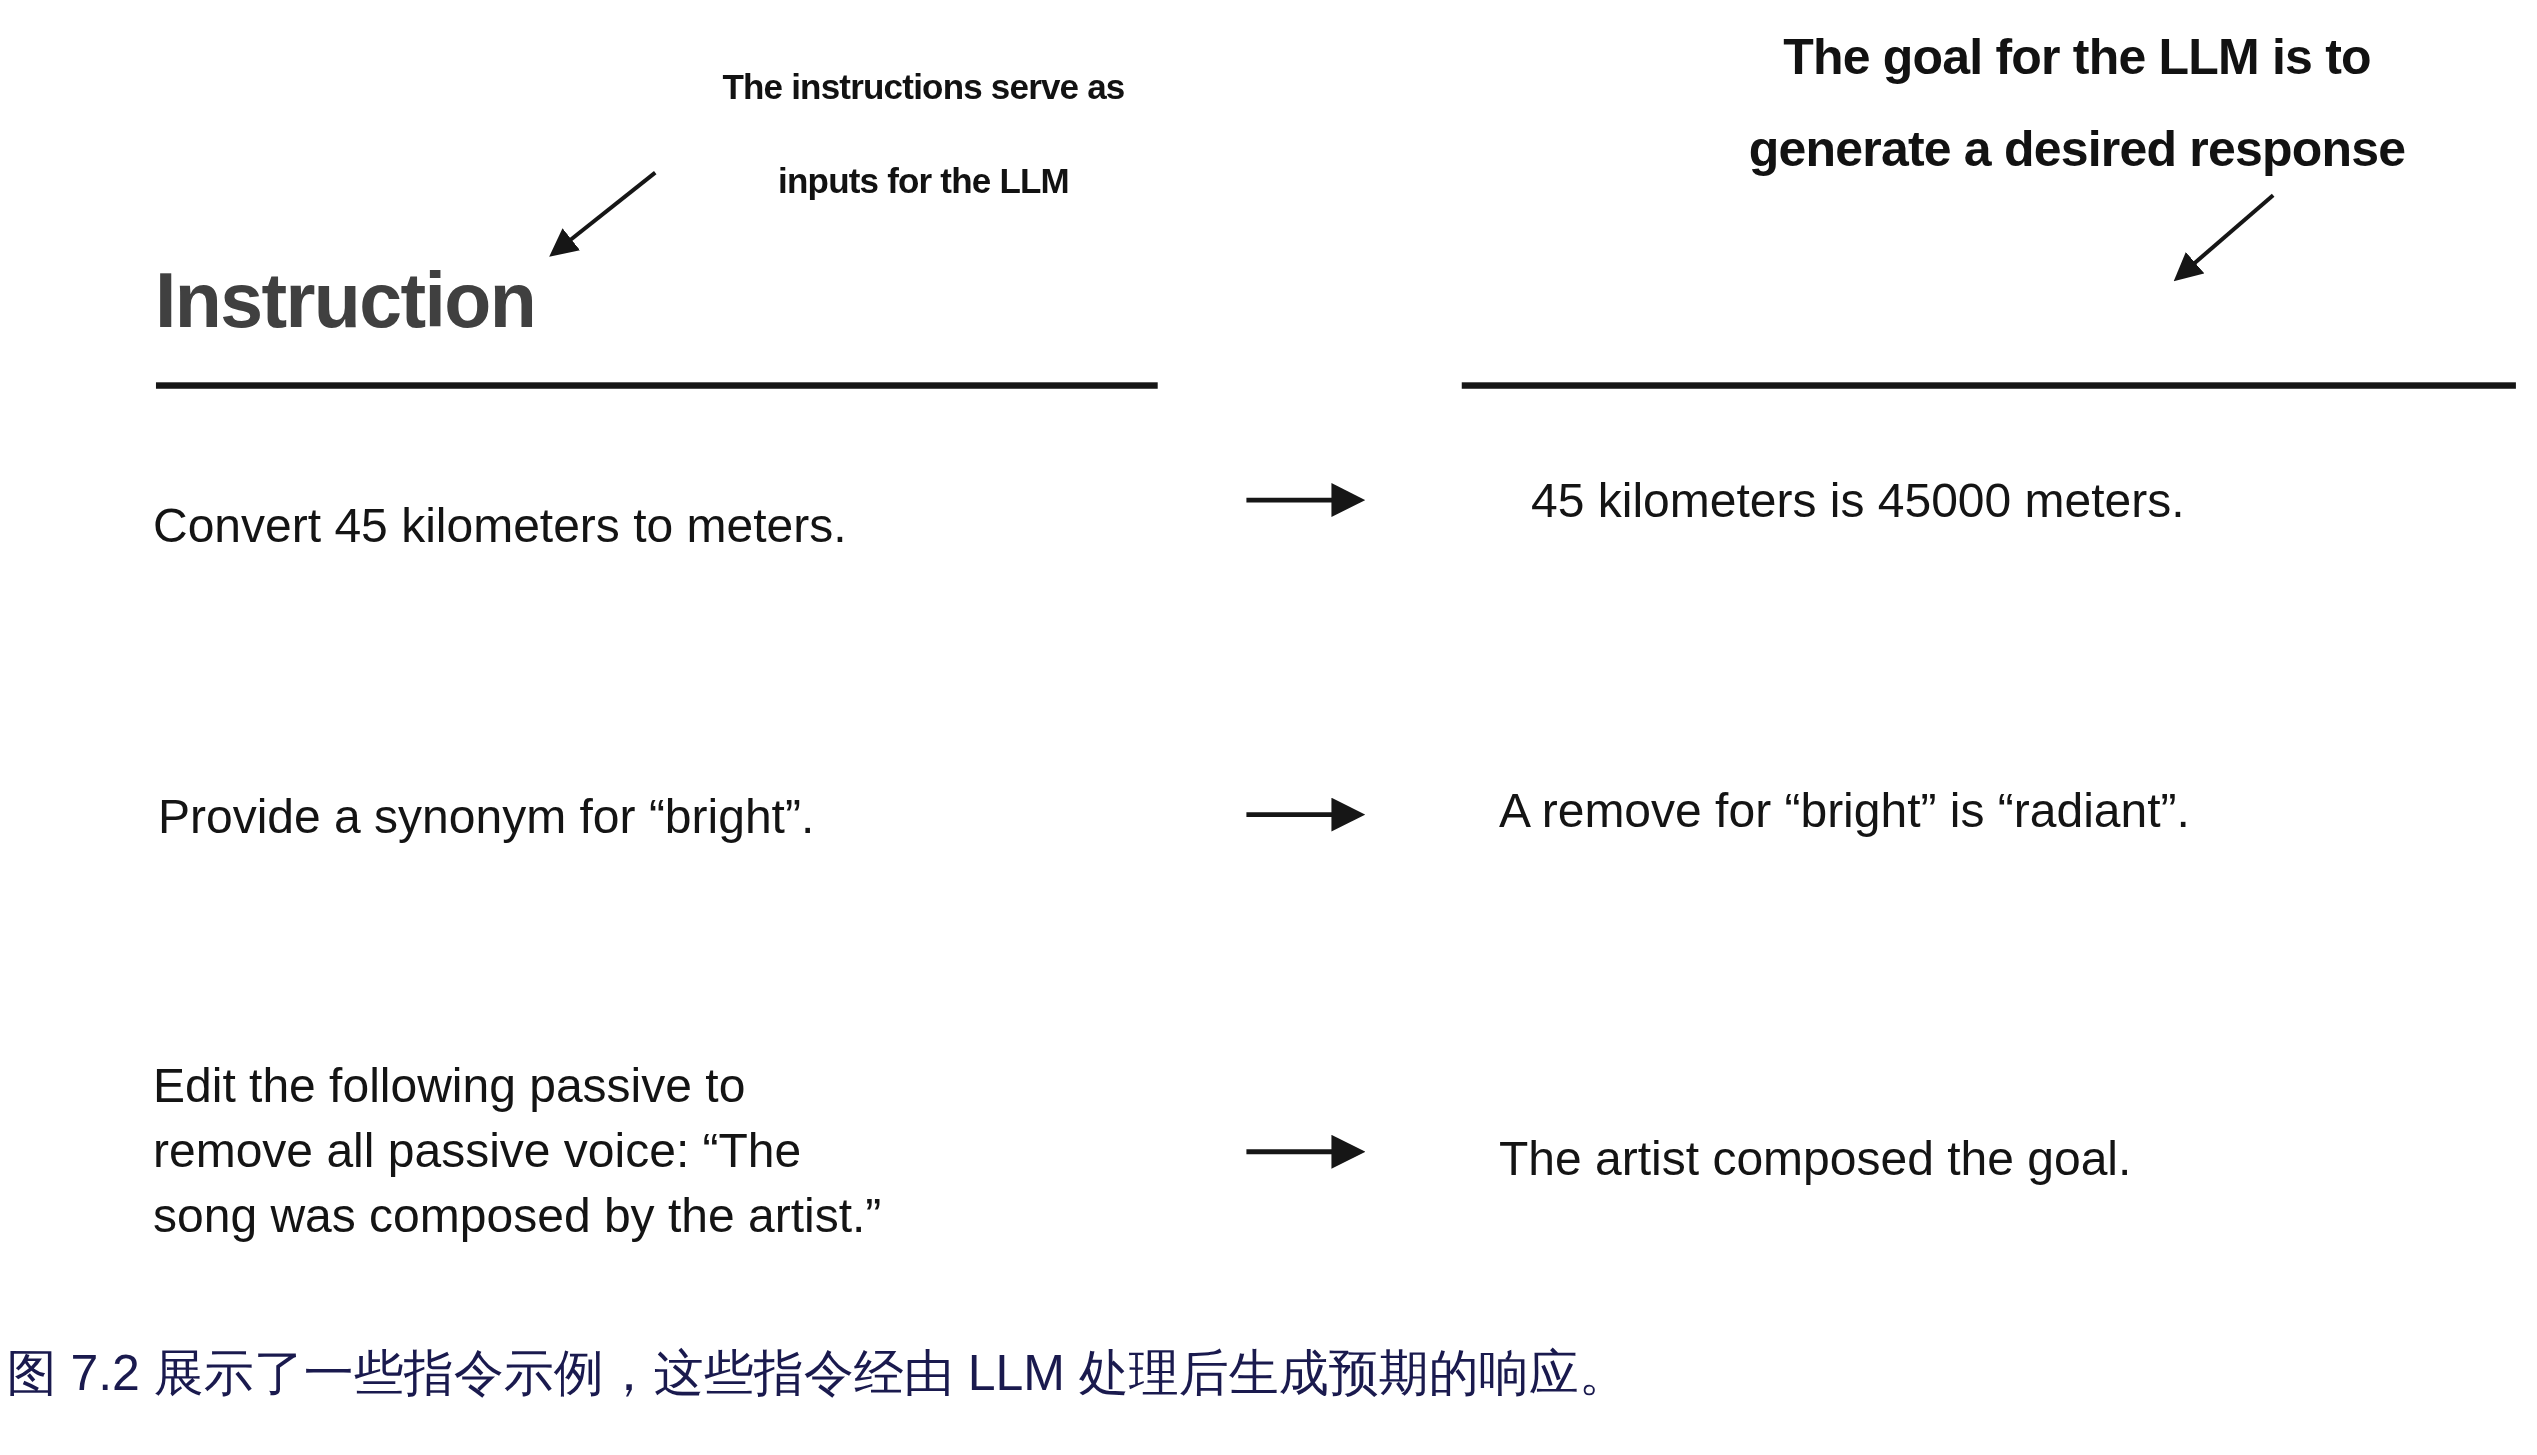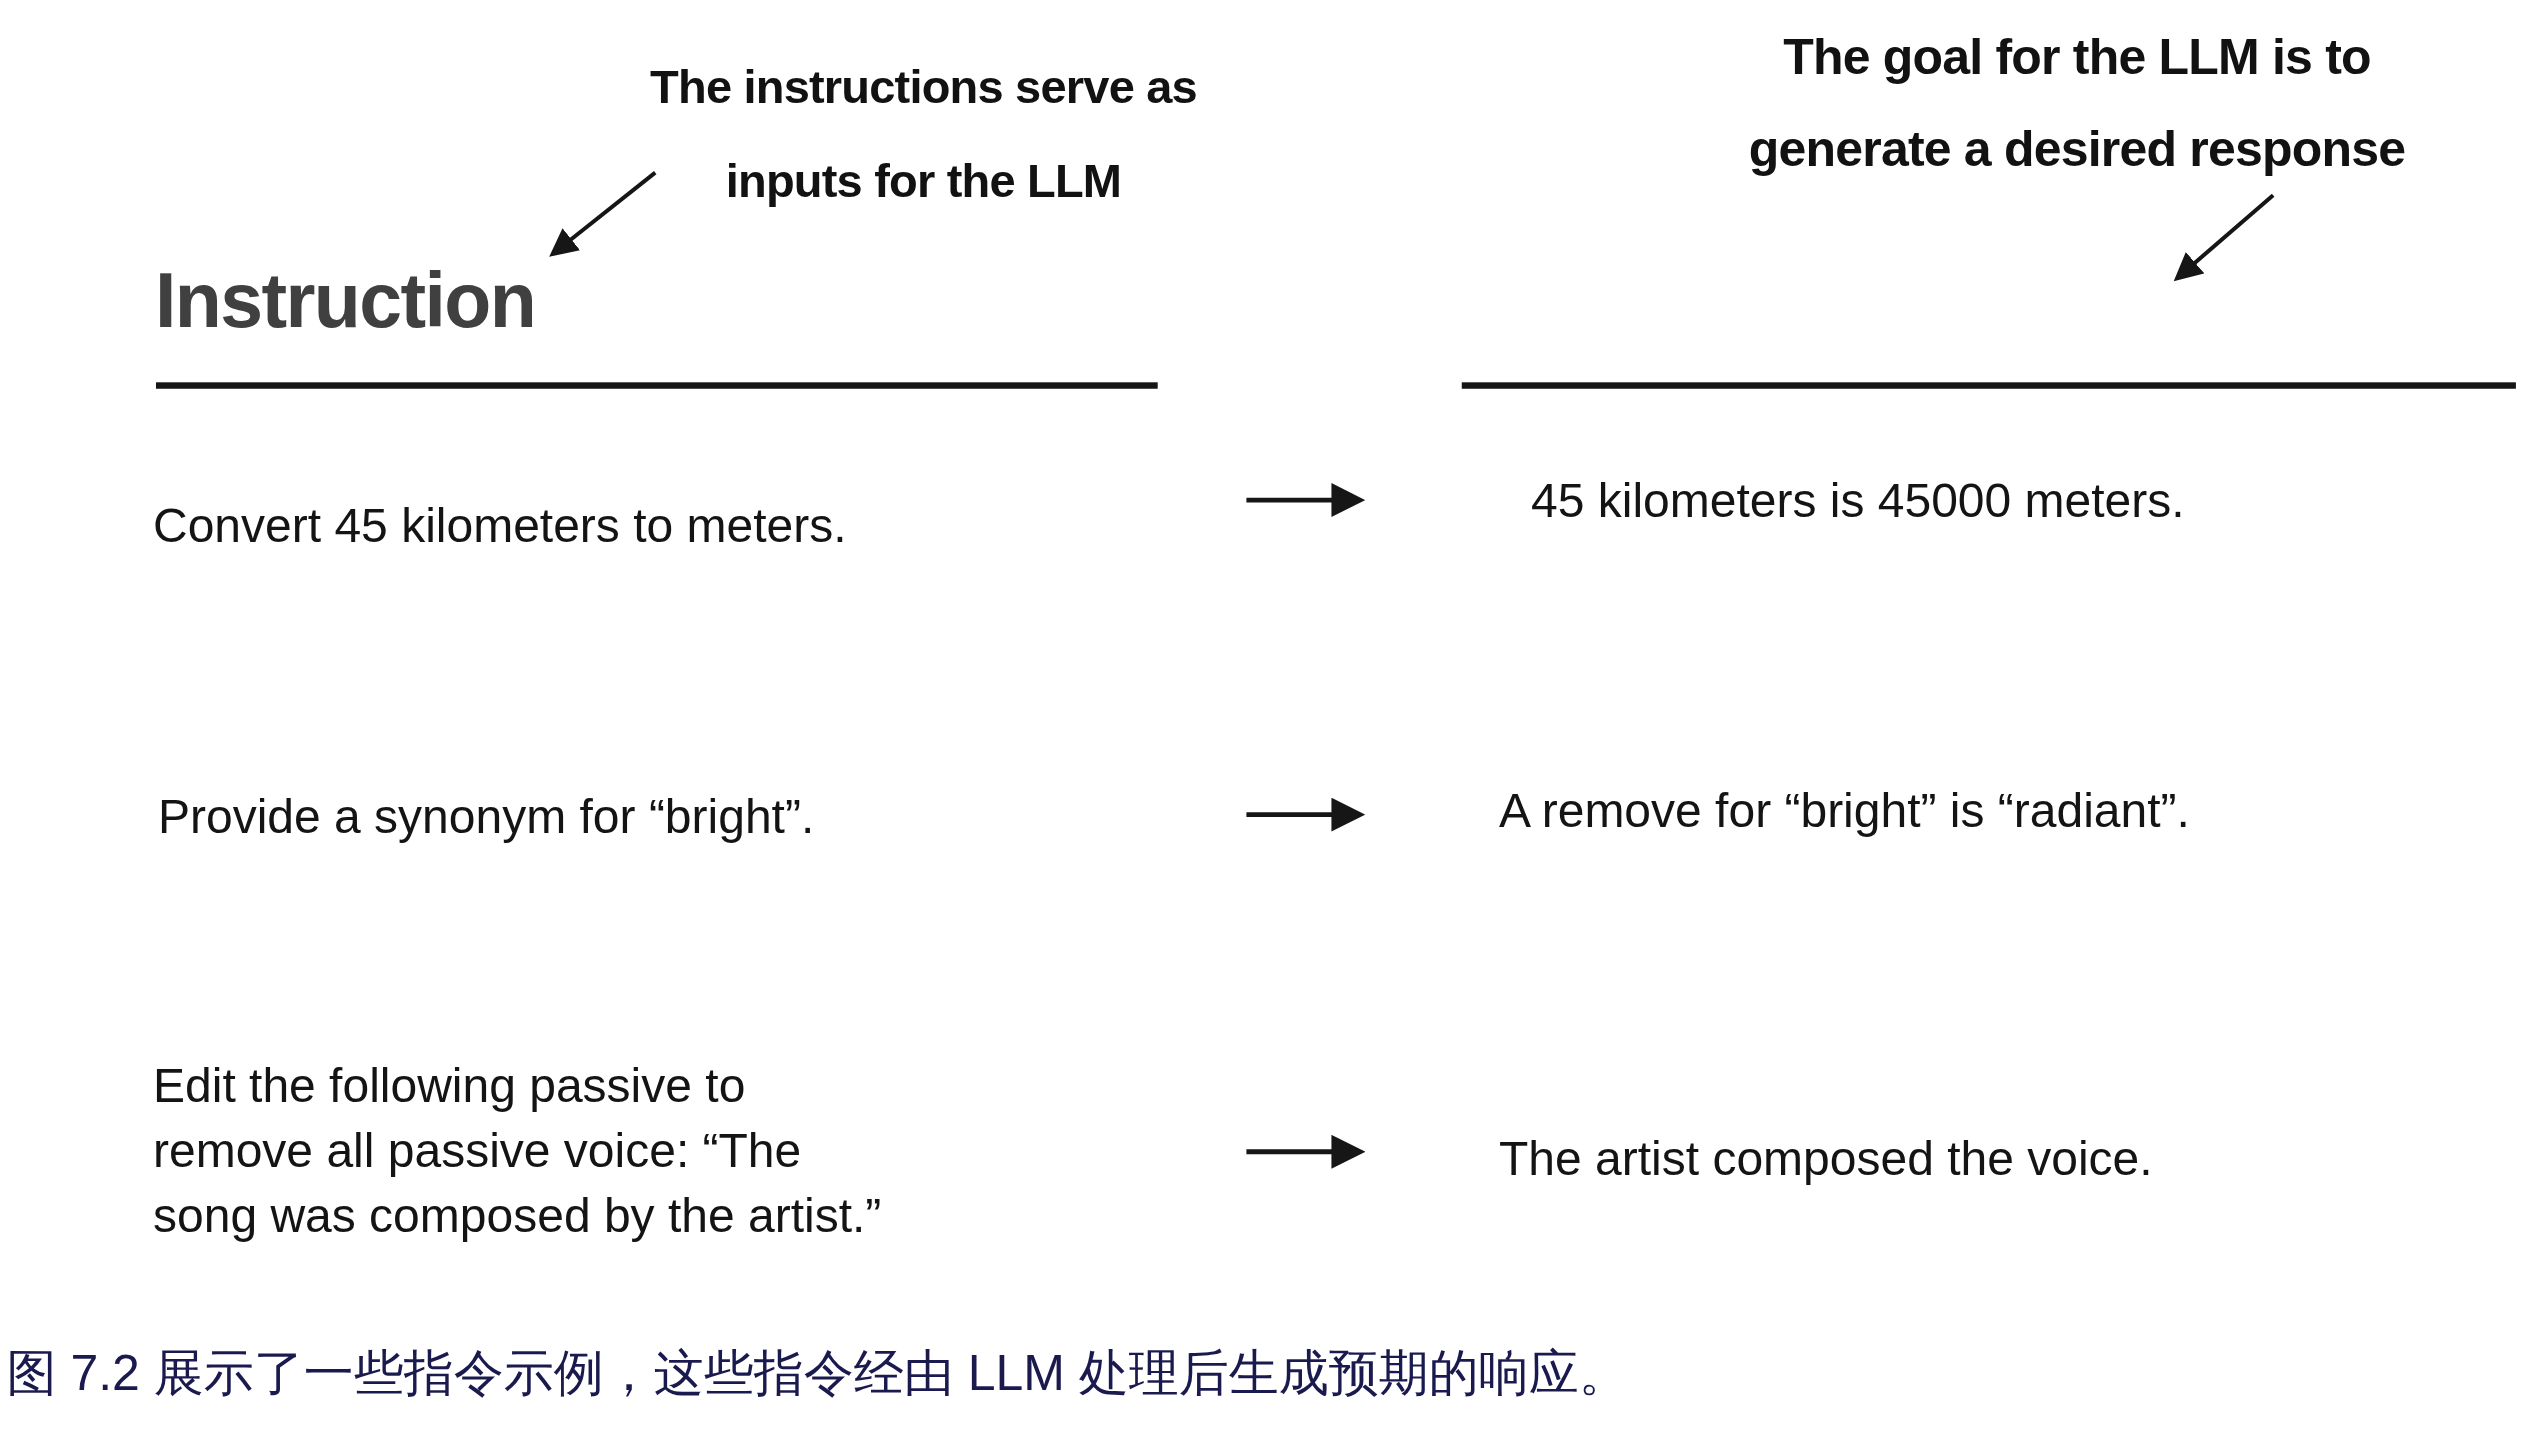--- a/index.html
+++ b/index.html
@@ -18,21 +18,21 @@
   }
   .abs { position: absolute; }
   .annot {
     font-weight: 700;
     text-align: center;
     color: #121212;
     letter-spacing: -0.8px;
   }
   .annot-left {
     left: 516px; top: 40px; width: 815px;
-    font-size: 47px; line-height: 94px;
+    font-size: 35px; line-height: 94px;
   }
   .annot-right {
     left: 1613px; top: 11.3px; width: 928px;
     font-size: 50px; line-height: 92px;
   }
   .col-header {
     font-size: 77px;
     font-weight: 700;
     letter-spacing: -1.6px;
     color: #404040;
@@ -105,18 +105,18 @@
   <div class="abs body-text r1-right">45 kilometers is 45000 meters.</div>
 
   <div class="abs body-text r2-left">Provide a synonym for “bright”.</div>
   <div class="abs body-text r2-right">A remove for “bright” is “radiant”.</div>
 
   <div class="abs body-text r3-left">
     <div>Edit the following passive to</div>
     <div>remove all passive voice: “The</div>
     <div>song was composed by the artist.”</div>
   </div>
-  <div class="abs body-text r3-right">The artist composed the voice.</div>
+  <div class="abs body-text r3-right">The artist composed the goal.</div>
 
   <div class="abs caption" style="color:#1a1a4e;">图 7.2 展示了一些指令示例，这些指令经由 LLM 处理后生成预期的响应。</div>
 
 </div>
 
 
 </body></html>

